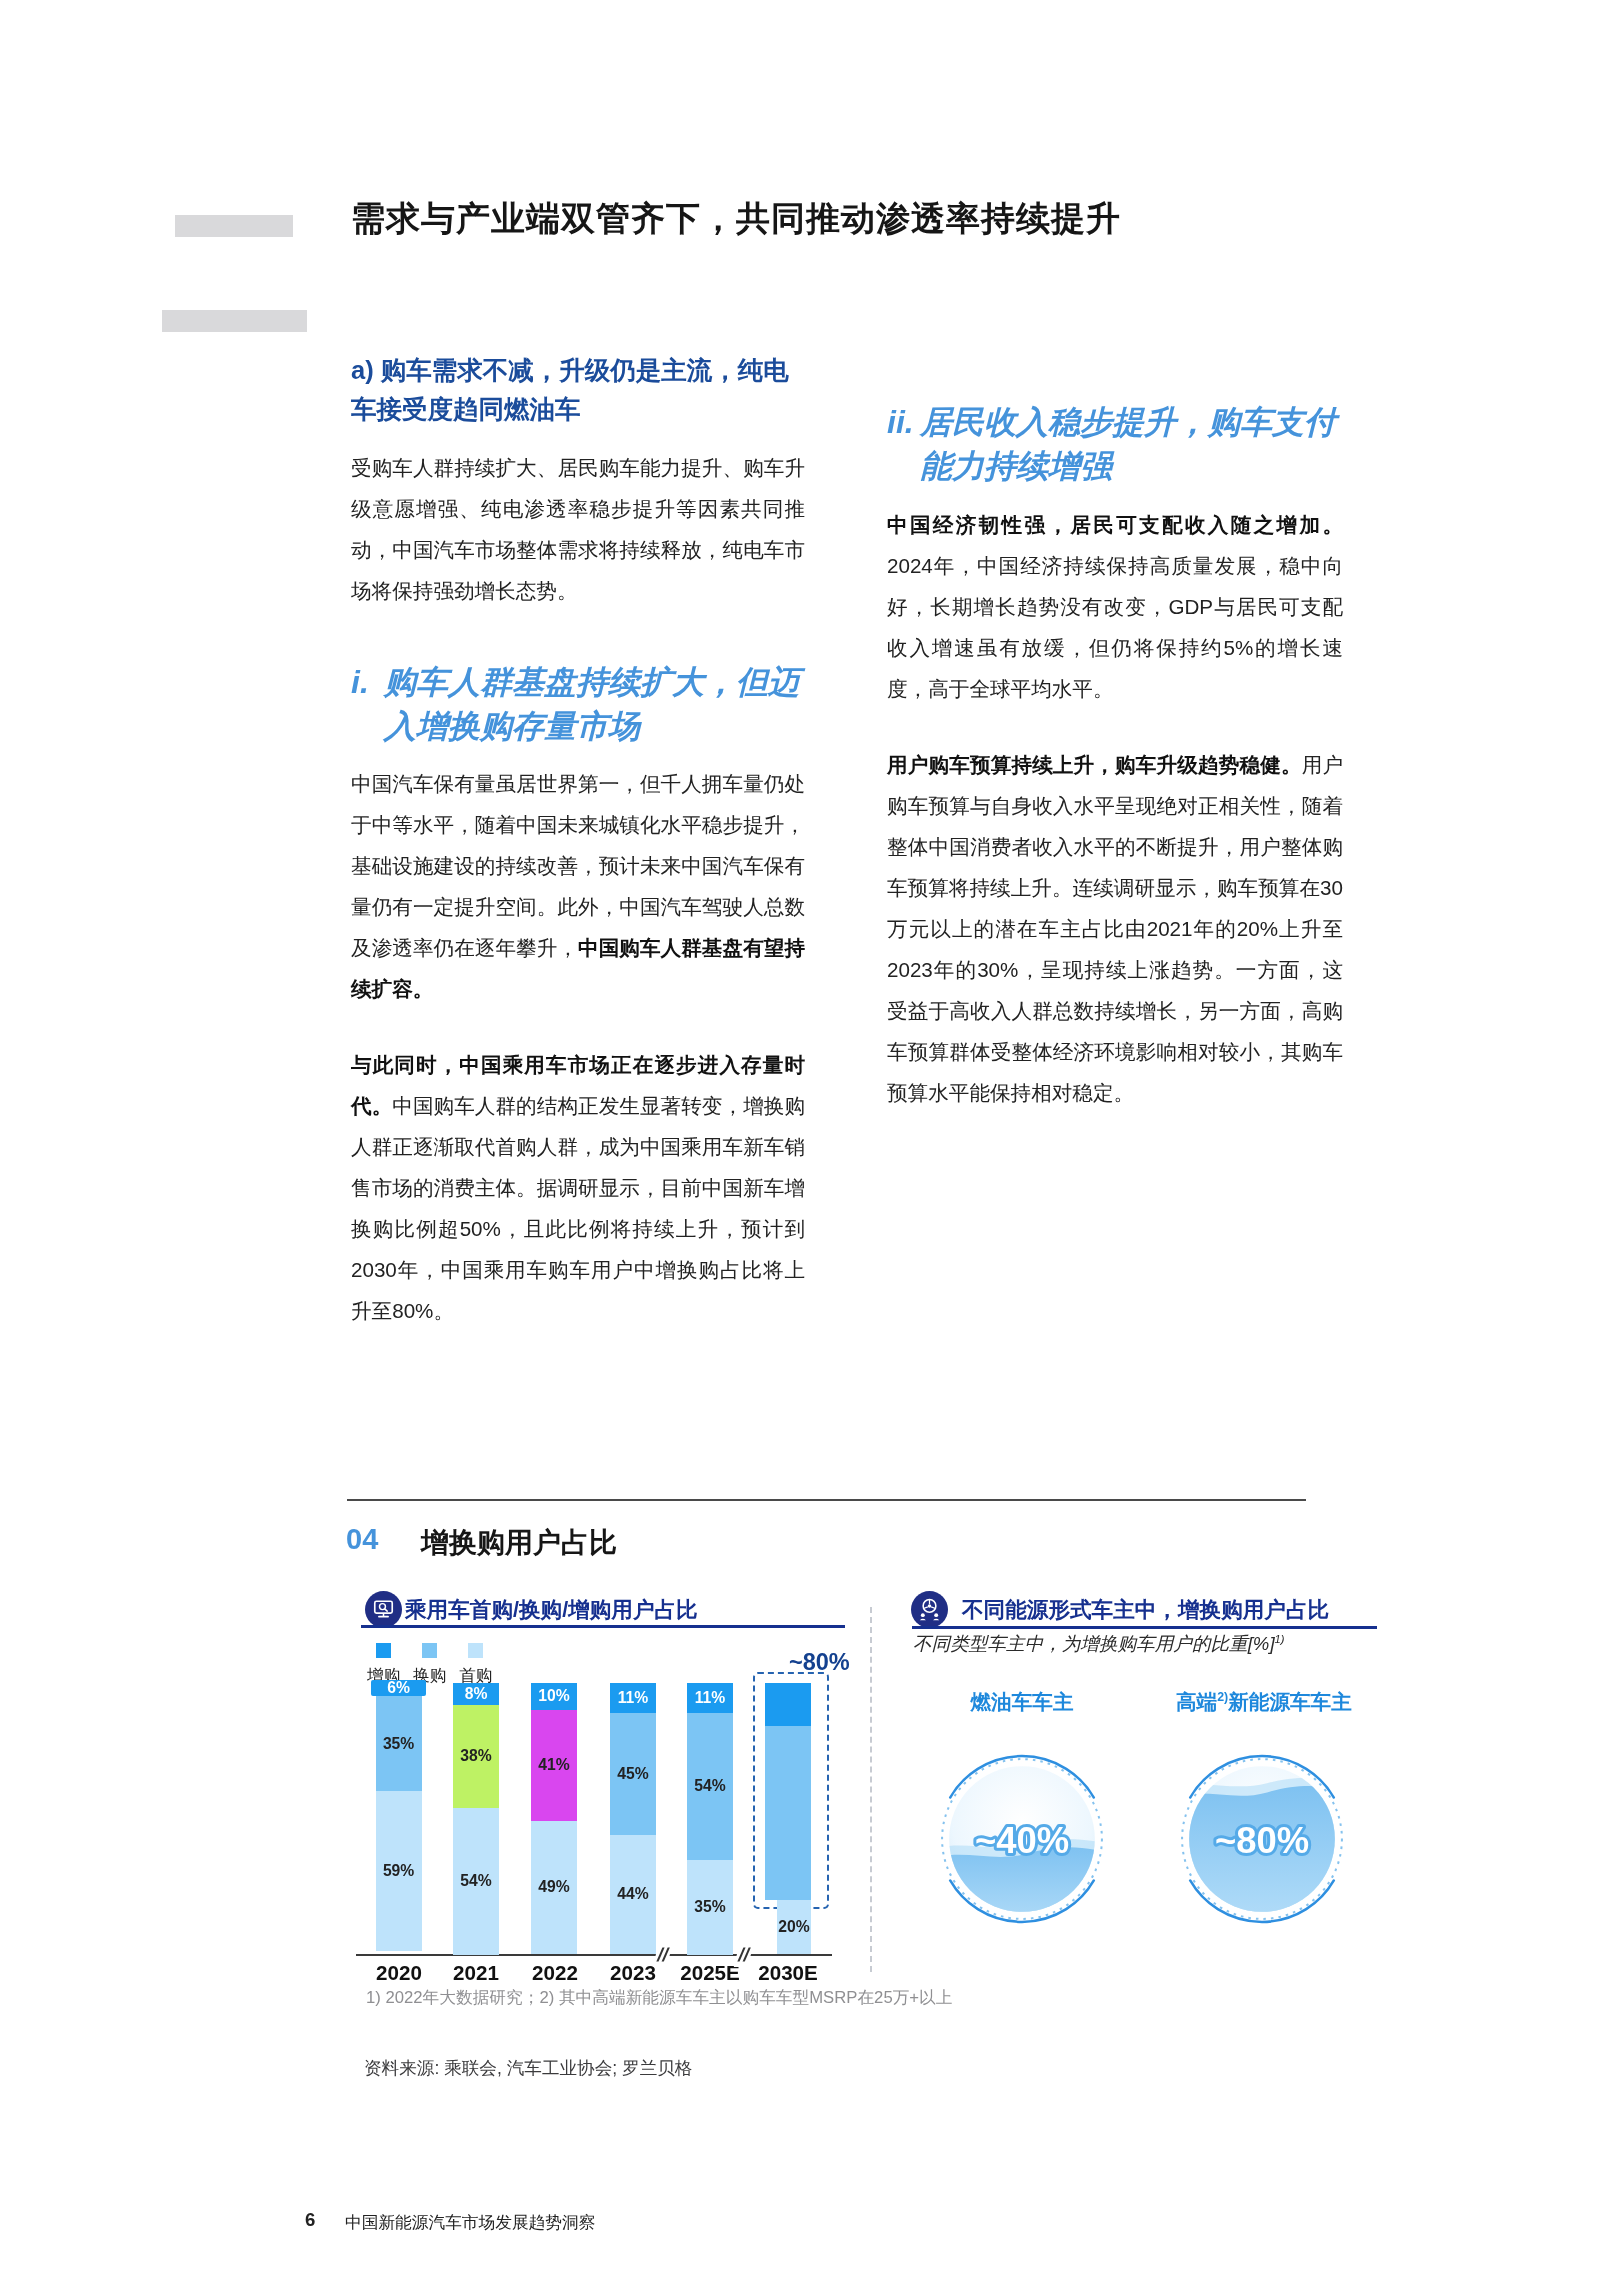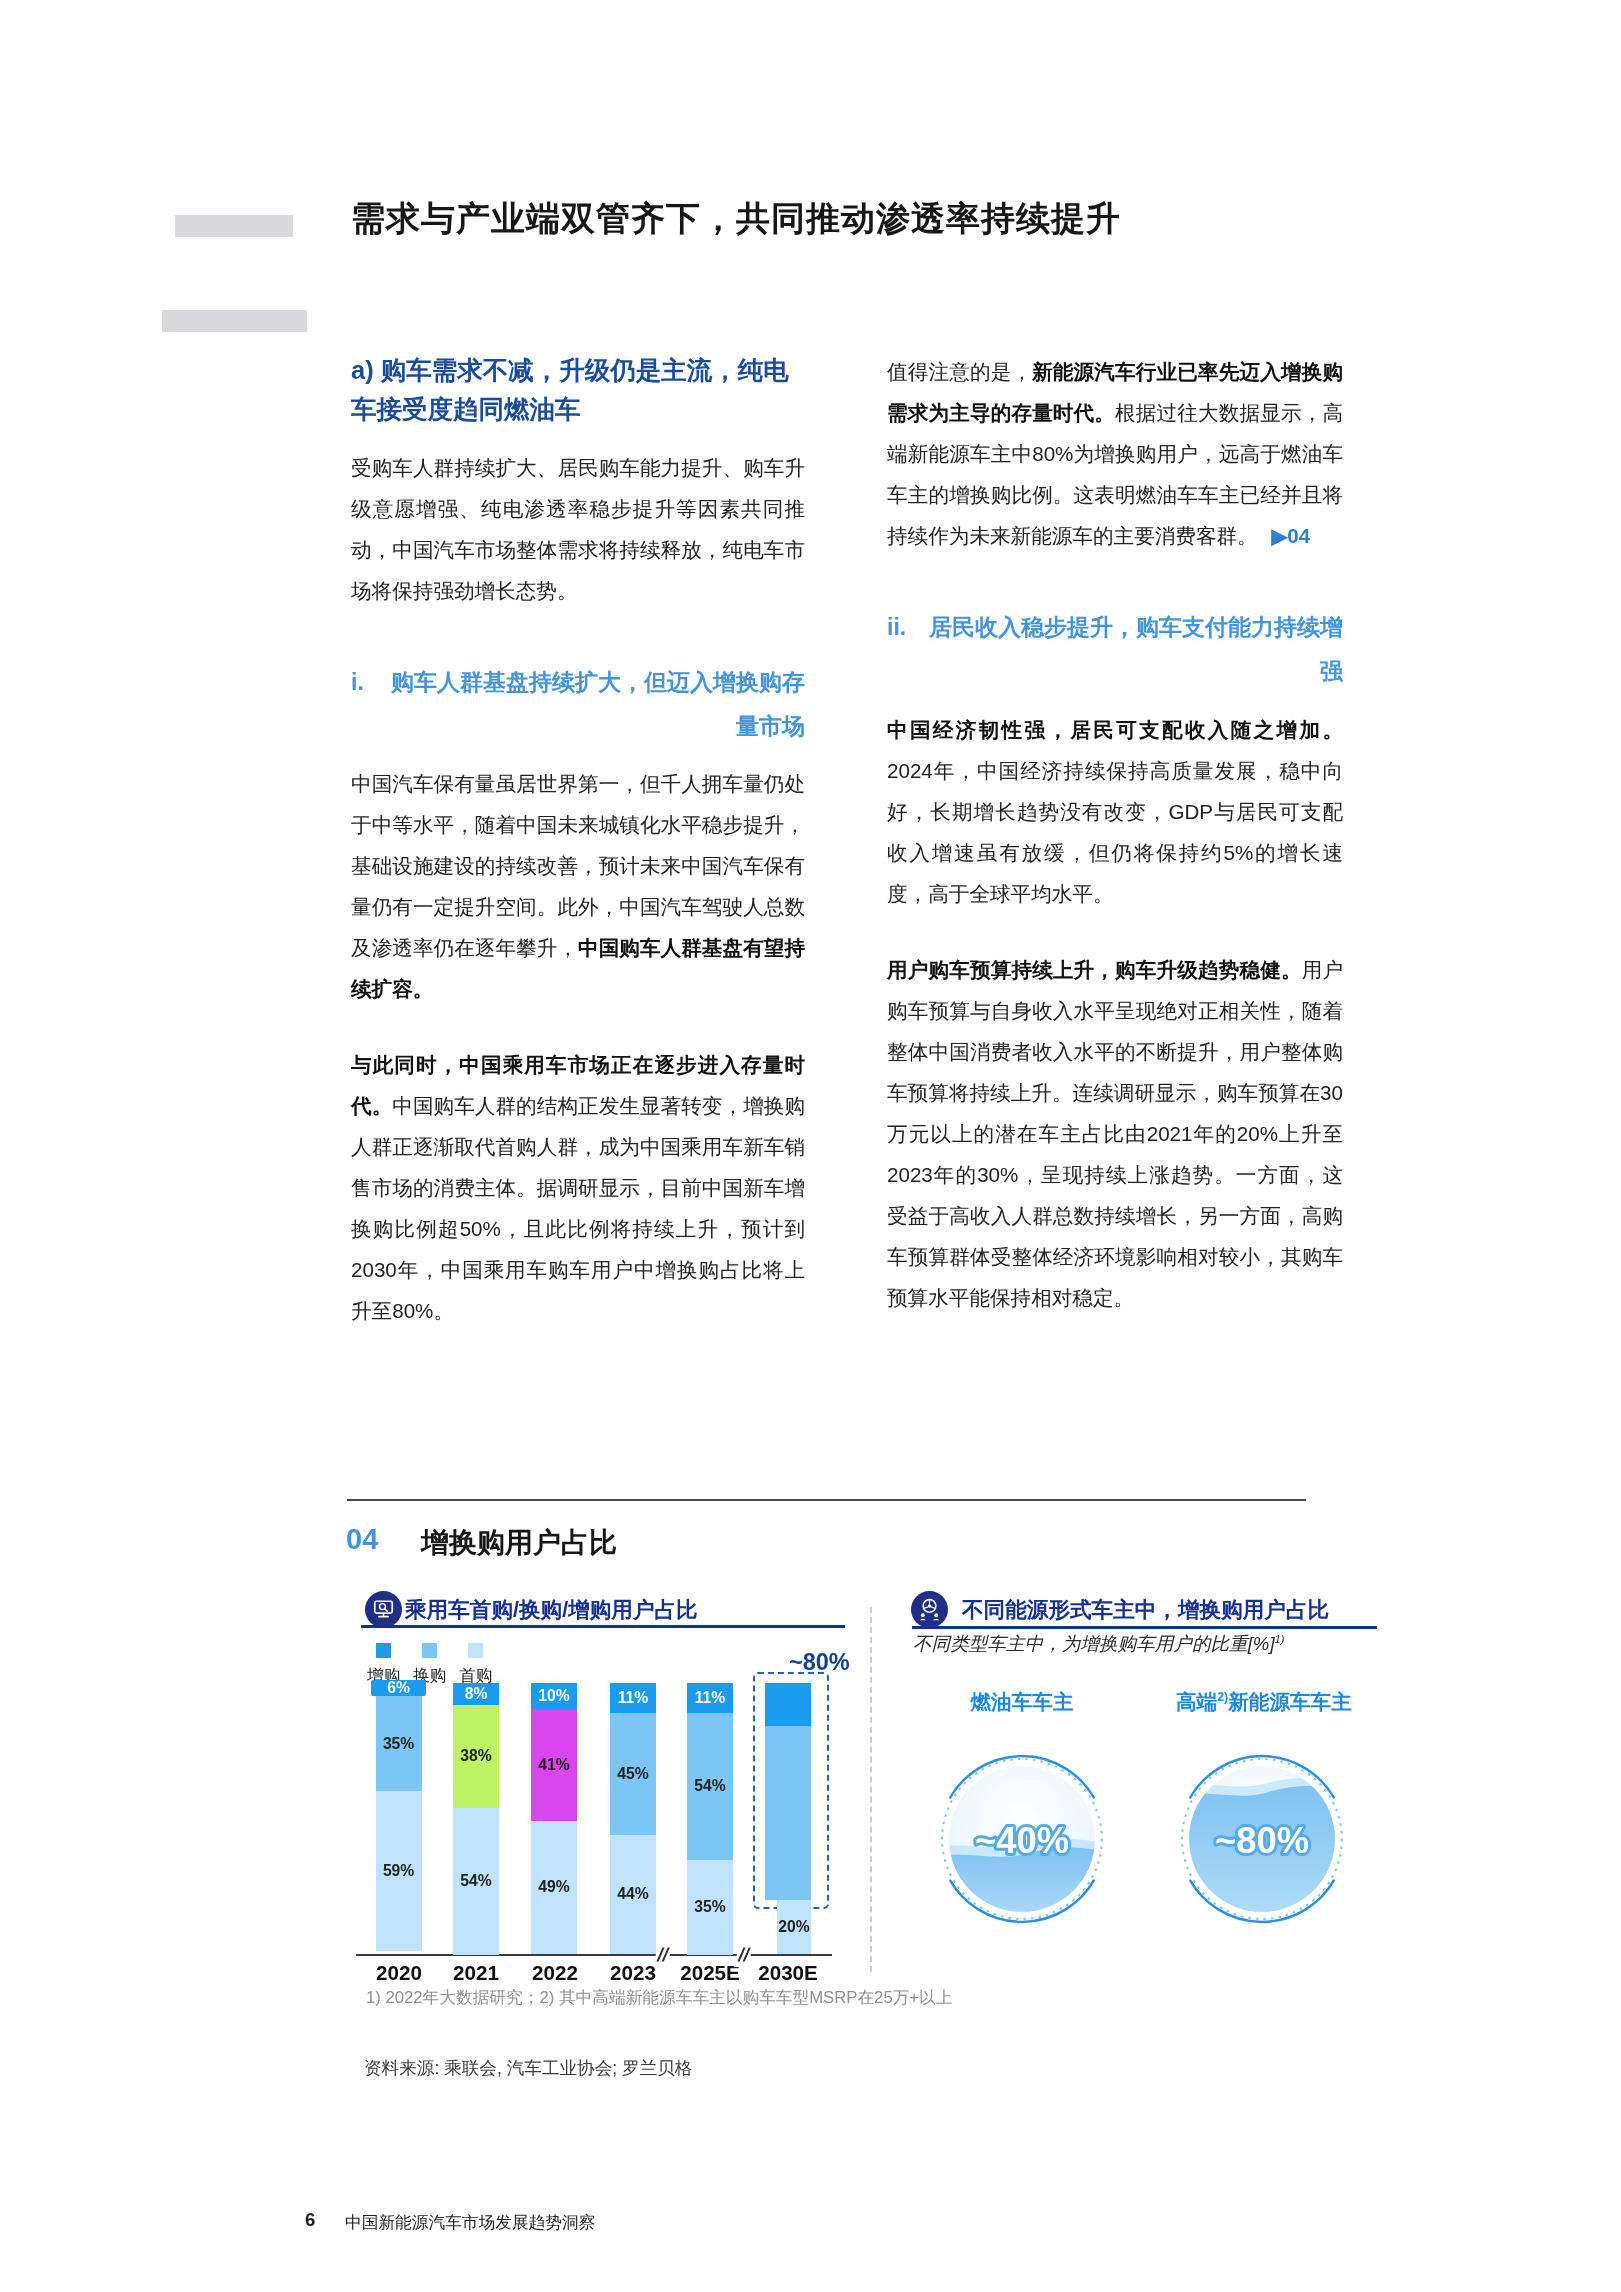--- a/index.html
+++ b/index.html
@@ -7,22 +7,22 @@
         font-family:"Liberation Sans",sans-serif;color:#1d1d1f;}
   .deco{position:absolute;background:#D9D9DB;}
   .page-title{position:absolute;left:351px;top:194px;margin:0;font-size:34px;line-height:49px;
         color:#161616;font-weight:700;letter-spacing:1px;}
   .col{position:absolute;top:351px;width:454px;font-size:20.6px;line-height:41px;text-align:justify;color:#222;}
   .col-left{left:351px;}
   .col-right{left:887px;width:456px;}
   .col p{margin:0 0 35px;}
   .heading-a{margin:0 0 17.6px;font-size:25.5px;line-height:39px;color:var(--c-heading,#1B4C9B);
         font-weight:700;text-align:left;}
-  .sub-heading{position:relative;margin:49px 0 15.7px;padding-left:33px;font-size:23px;line-height:44px;
-        color:var(--c-accent,#4593DB);font-weight:700;text-align:right;}
+  .sub-heading{position:relative;margin:49px 0 15.7px;padding-left:33px;font-size:32px;line-height:44px;
+        color:var(--c-accent,#4593DB);font-weight:700;text-align:left;font-style:italic;}
   .sub-heading .num{position:absolute;left:0;top:0;}
   b{font-weight:700;color:#111;}
   .xref{color:var(--c-link,#2E7FD0);font-weight:700;white-space:nowrap;margin-left:13.7px;cursor:pointer;}
   .exhibit-rule{position:absolute;left:347px;top:1499px;width:959px;height:2px;background:#4a4a4a;}
   .exhibit-num{position:absolute;left:346px;top:1523px;font-size:29px;font-weight:700;color:var(--c-accent,#4593DB);}
   .exhibit-title{position:absolute;left:421px;top:1524px;font-size:28px;font-weight:700;color:#161616;}
   .panel-icon{position:absolute;width:37px;height:37px;}
   .panel-title{position:absolute;font-size:21.6px;font-weight:700;color:var(--c-navy,#16308F);white-space:nowrap;}
   .panel-underline{position:absolute;height:2.9px;background:var(--c-navy,#16308F);}
   .legend{position:absolute;left:367px;top:1643px;display:flex;gap:12.7px;align-items:center;}
@@ -65,21 +65,20 @@
 
   <div class="col col-left">
     <h3 class="heading-a">a) 购车需求不减，升级仍是主流，纯电车接受度趋同燃油车</h3>
     <p><span>受购车人群持续扩大、居民购车能力提升、购车升级意愿增强、纯电渗透率稳步提升等因素共同推动，中国汽车市场整体需求将持续释放，纯电车市场将保持强劲增长态势。</span></p>
     <h4 class="sub-heading"><span class="num">i.</span><span>购车人群基盘持续扩大，但迈入增换购存量市场</span></h4>
     <p><span>中国汽车保有量虽居世界第一，但千人拥车量仍处于中等水平，随着中国未来城镇化水平稳步提升，基础设施建设的持续改善，预计未来中国汽车保有量仍有一定提升空间。此外，中国汽车驾驶人总数及渗透率仍在逐年攀升，</span><b>中国购车人群基盘有望持续扩容。</b></p>
     <p><b>与此同时，中国乘用车市场正在逐步进入存量时代。</b><span>中国购车人群的结构正发生显著转变，增换购人群正逐渐取代首购人群，成为中国乘用车新车销售市场的消费主体。据调研显示，目前中国新车增换购比例超50%，且此比例将持续上升，预计到2030年，中国乘用车购车用户中增换购占比将上升至80%。</span></p>
   </div>
 
   <div class="col col-right">
-    <p><span>值得注意的是，</span><b>新能源汽车行业已率先迈入增换购需求为主导的存量时代。</b><span>根据过往大数据显示，高端新能源车主中80%为增换购用户，远高于燃油车车主的增换购比例。这表明燃油车车主已经并且将持续作为未来新能源车的主要消费客群。</span><span class="xref">▶04</span></p>
     <h4 class="sub-heading"><span class="num">ii.</span><span>居民收入稳步提升，购车支付能力持续增强</span></h4>
     <p><b>中国经济韧性强，居民可支配收入随之增加。</b><span>2024年，中国经济持续保持高质量发展，稳中向好，长期增长趋势没有改变，GDP与居民可支配收入增速虽有放缓，但仍将保持约5%的增长速度，高于全球平均水平。</span></p>
     <p><b>用户购车预算持续上升，购车升级趋势稳健。</b><span>用户购车预算与自身收入水平呈现绝对正相关性，随着整体中国消费者收入水平的不断提升，用户整体购车预算将持续上升。连续调研显示，购车预算在30万元以上的潜在车主占比由2021年的20%上升至2023年的30%，呈现持续上涨趋势。一方面，这受益于高收入人群总数持续增长，另一方面，高购车预算群体受整体经济环境影响相对较小，其购车预算水平能保持相对稳定。</span></p>
   </div>
 
   <div class="exhibit-rule"></div>
   <span class="exhibit-num">04</span>
   <span class="exhibit-title">增换购用户占比</span>
 
   <svg class="panel-icon" style="left:365px;top:1591px;" viewBox="0 0 36 36">

